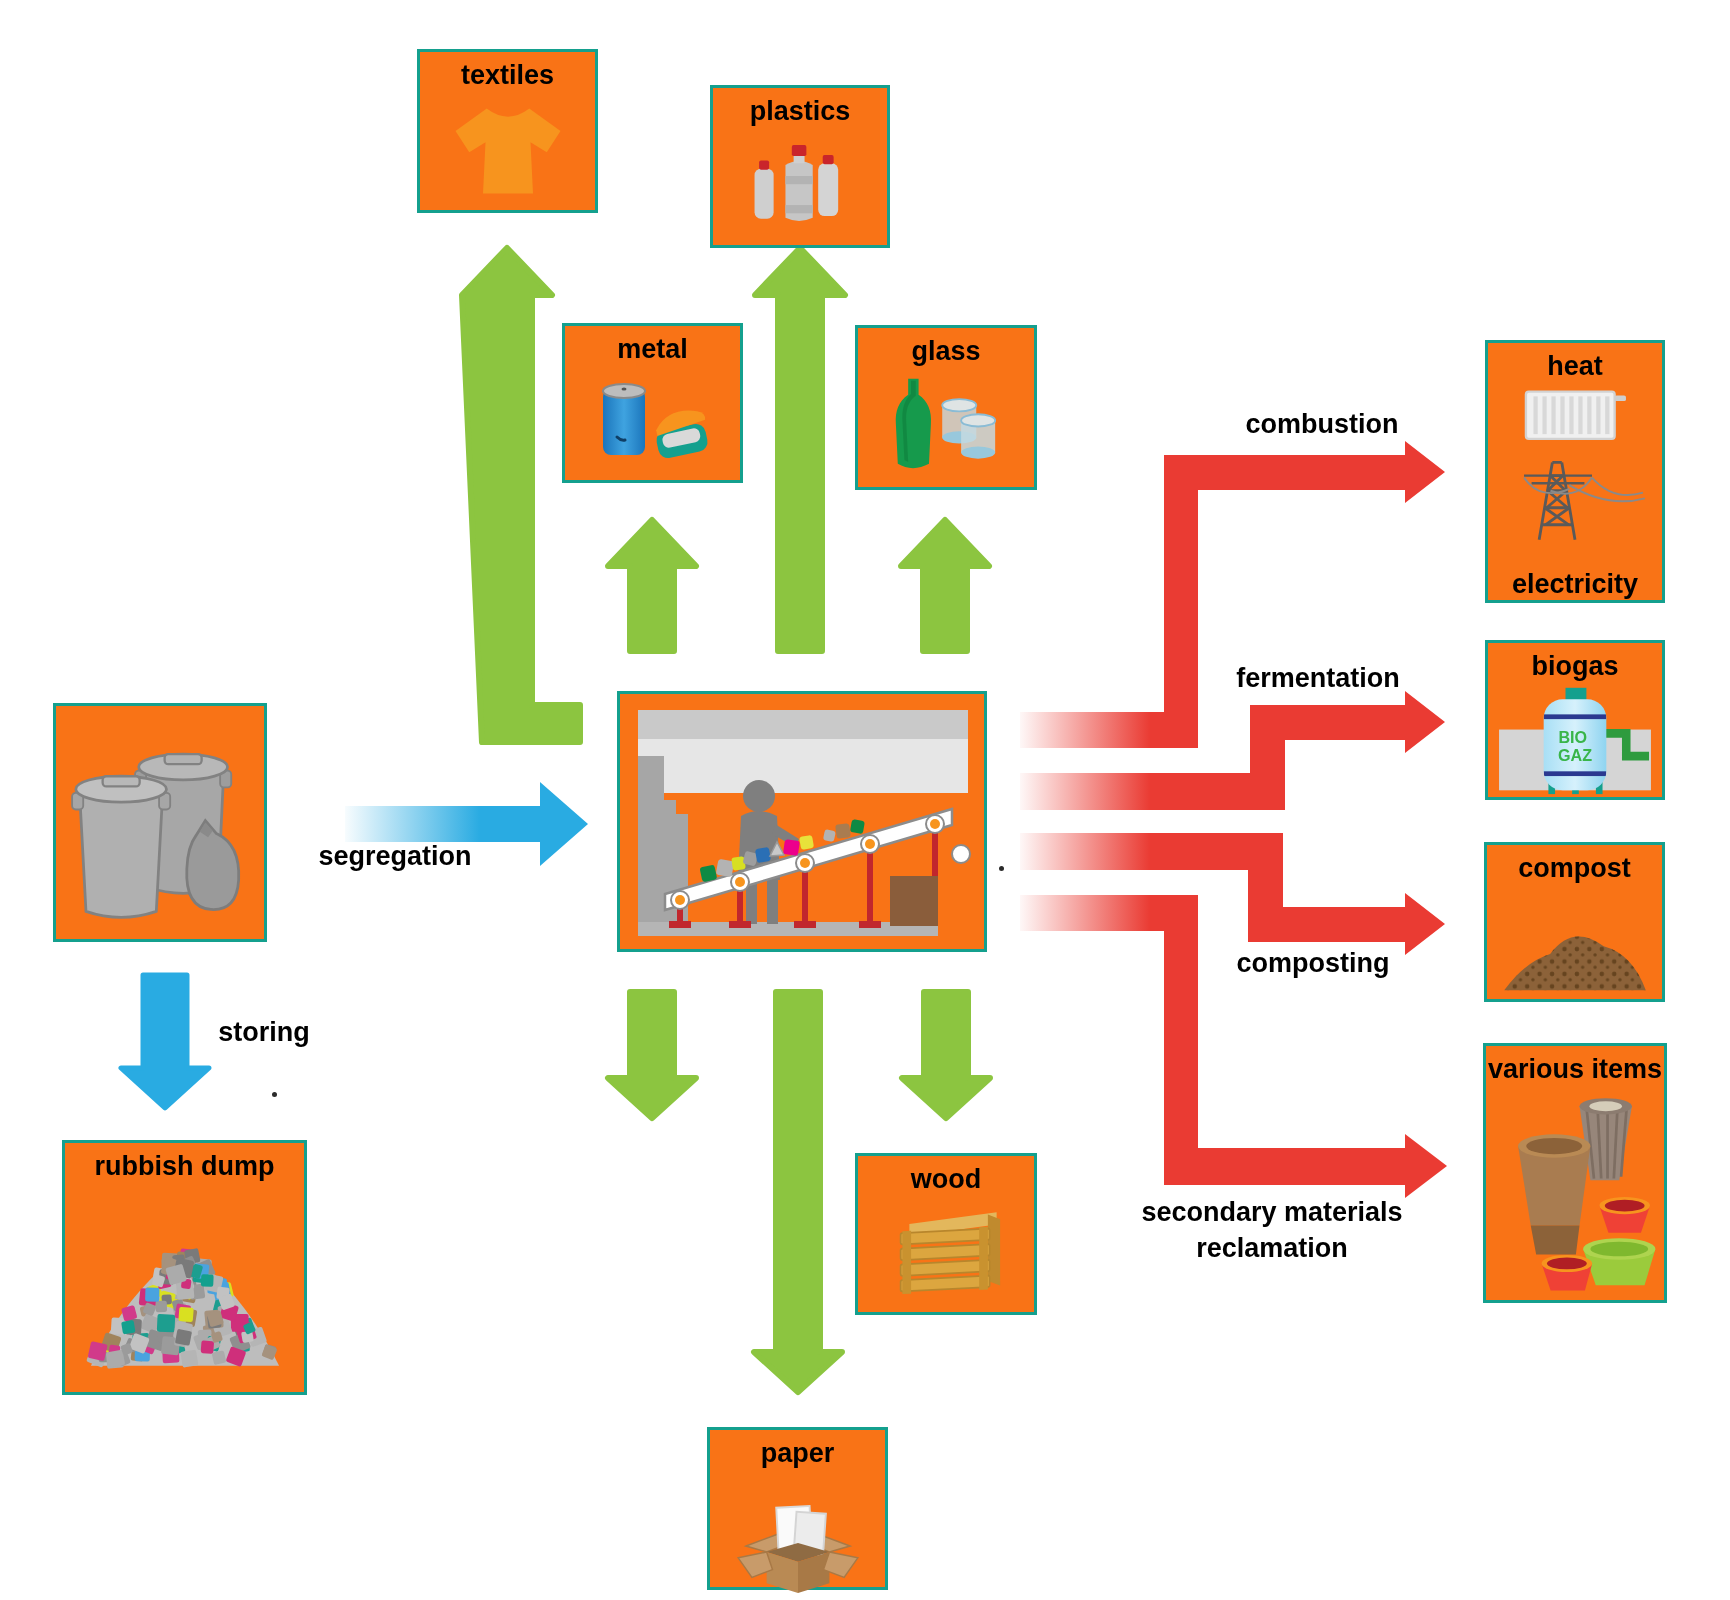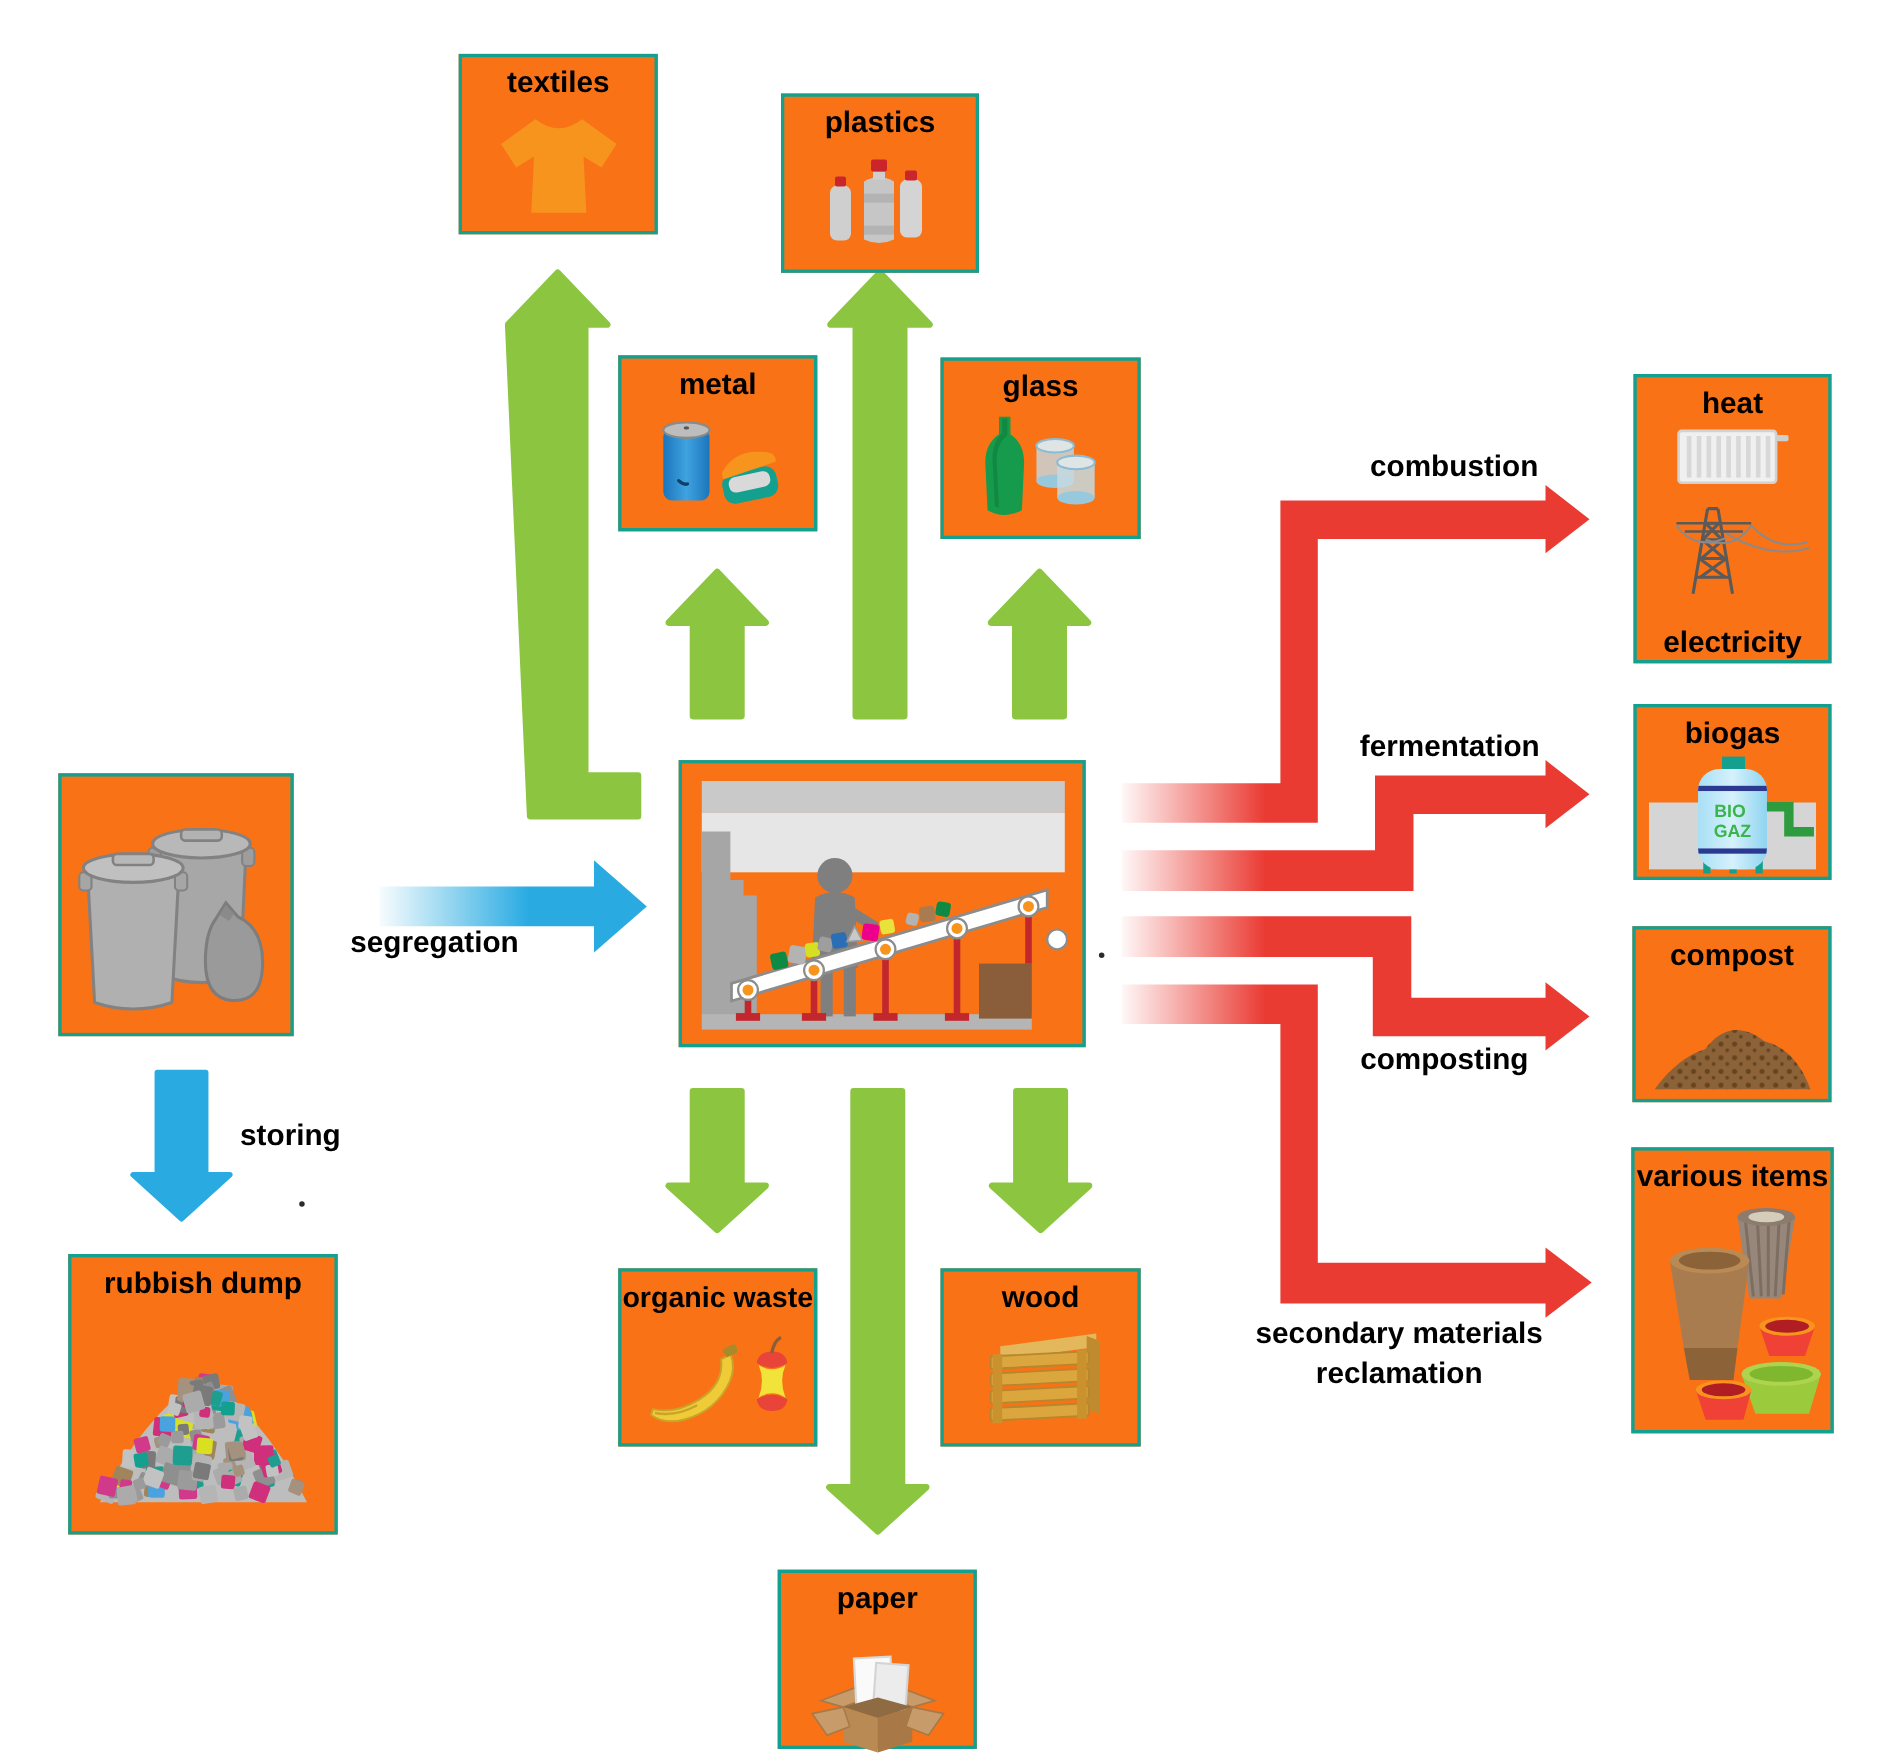--- a/index.html
+++ b/index.html
@@ -352,38 +352,20 @@
             <rect x="138.1" y="95.3" width="12.7" height="12.7" rx="2" fill="#c2c2c2" transform="rotate(-20.0 144.5 101.7)"></rect>
             <rect x="179.0" y="143.3" width="11.8" height="11.8" rx="2" fill="#a5927e" transform="rotate(22.6 184.9 149.1)"></rect>
             <rect x="88.3" y="67.3" width="16.7" height="16.7" rx="2" fill="#ababab" transform="rotate(-15.8 96.7 75.7)"></rect>
             <rect x="96.6" y="128.2" width="13.9" height="13.9" rx="2" fill="#7a7a7a" transform="rotate(10.8 103.6 135.1)"></rect>
             <rect x="45.0" y="141.5" width="9.6" height="9.6" rx="2" fill="#9b9b9b" transform="rotate(-19.7 49.8 146.3)"></rect>
           </g>
     </svg>
       </div>
   </div>
 
-  <div class="box" style="left:562px;top:1153px;width:181px;height:162px;">
-    <div class="box-label" style="font-size:26px;">organic waste</div>
-    <div class="icon-wrap">
-        <svg width="156" height="96" viewBox="0 0 160 110">
-
-      <path d="M10,92 q14,10 34,5 q34,-9 48,-40 q6,-14 1,-28 l-10,5 q3,26 -23,42 q-24,15 -48,10 z" fill="#EFCB37" stroke="#C9A42B" stroke-width="2"></path>
-      <path d="M84,24 l10,-5 q4,-2 5,2 l1,6 -11,5 z" fill="#A98A2B"></path>
-      <path d="M14,90 q22,4 44,-8" stroke="#C9A42B" stroke-width="2.5" fill="none"></path>
-
-      <g>
-        <path d="M120,38 q16,10 32,0 q-2,-12 -16,-12 q-14,0 -16,12 z" fill="#E8443A"></path>
-        <path d="M122,40 q14,9 28,0 q-7,16 0,34 q-14,-9 -28,0 q7,-18 0,-34 z" fill="#F2E33A"></path>
-        <path d="M120,76 q16,-10 32,0 q-2,12 -16,12 q-14,0 -16,-12 z" fill="#E8443A"></path>
-        <path d="M136,26 q2,-10 8,-14" stroke="#8A5D3B" stroke-width="3.5" fill="none" stroke-linecap="round"></path>
-      </g>
-    </svg>
-      </div>
-  </div>
 
   <div class="box" style="left:855px;top:1153px;width:182px;height:162px;">
     <div class="box-label">wood</div>
     <div class="icon-wrap">
         <svg width="136" height="96" viewBox="0 0 140 110">
       <g transform="skewY(-3) translate(0,6)">
         <polygon points="28,16 128,8 128,22 28,30" fill="#E3B75C"></polygon>
         <polygon points="118,10 132,16 132,92 118,86" fill="#C08A2E"></polygon>
         <rect x="18" y="26" width="102" height="13" rx="2" fill="#DCA63F" stroke="#B8862C" stroke-width="2"></rect>
         <rect x="18" y="44" width="102" height="13" rx="2" fill="#DCA63F" stroke="#B8862C" stroke-width="2"></rect>

